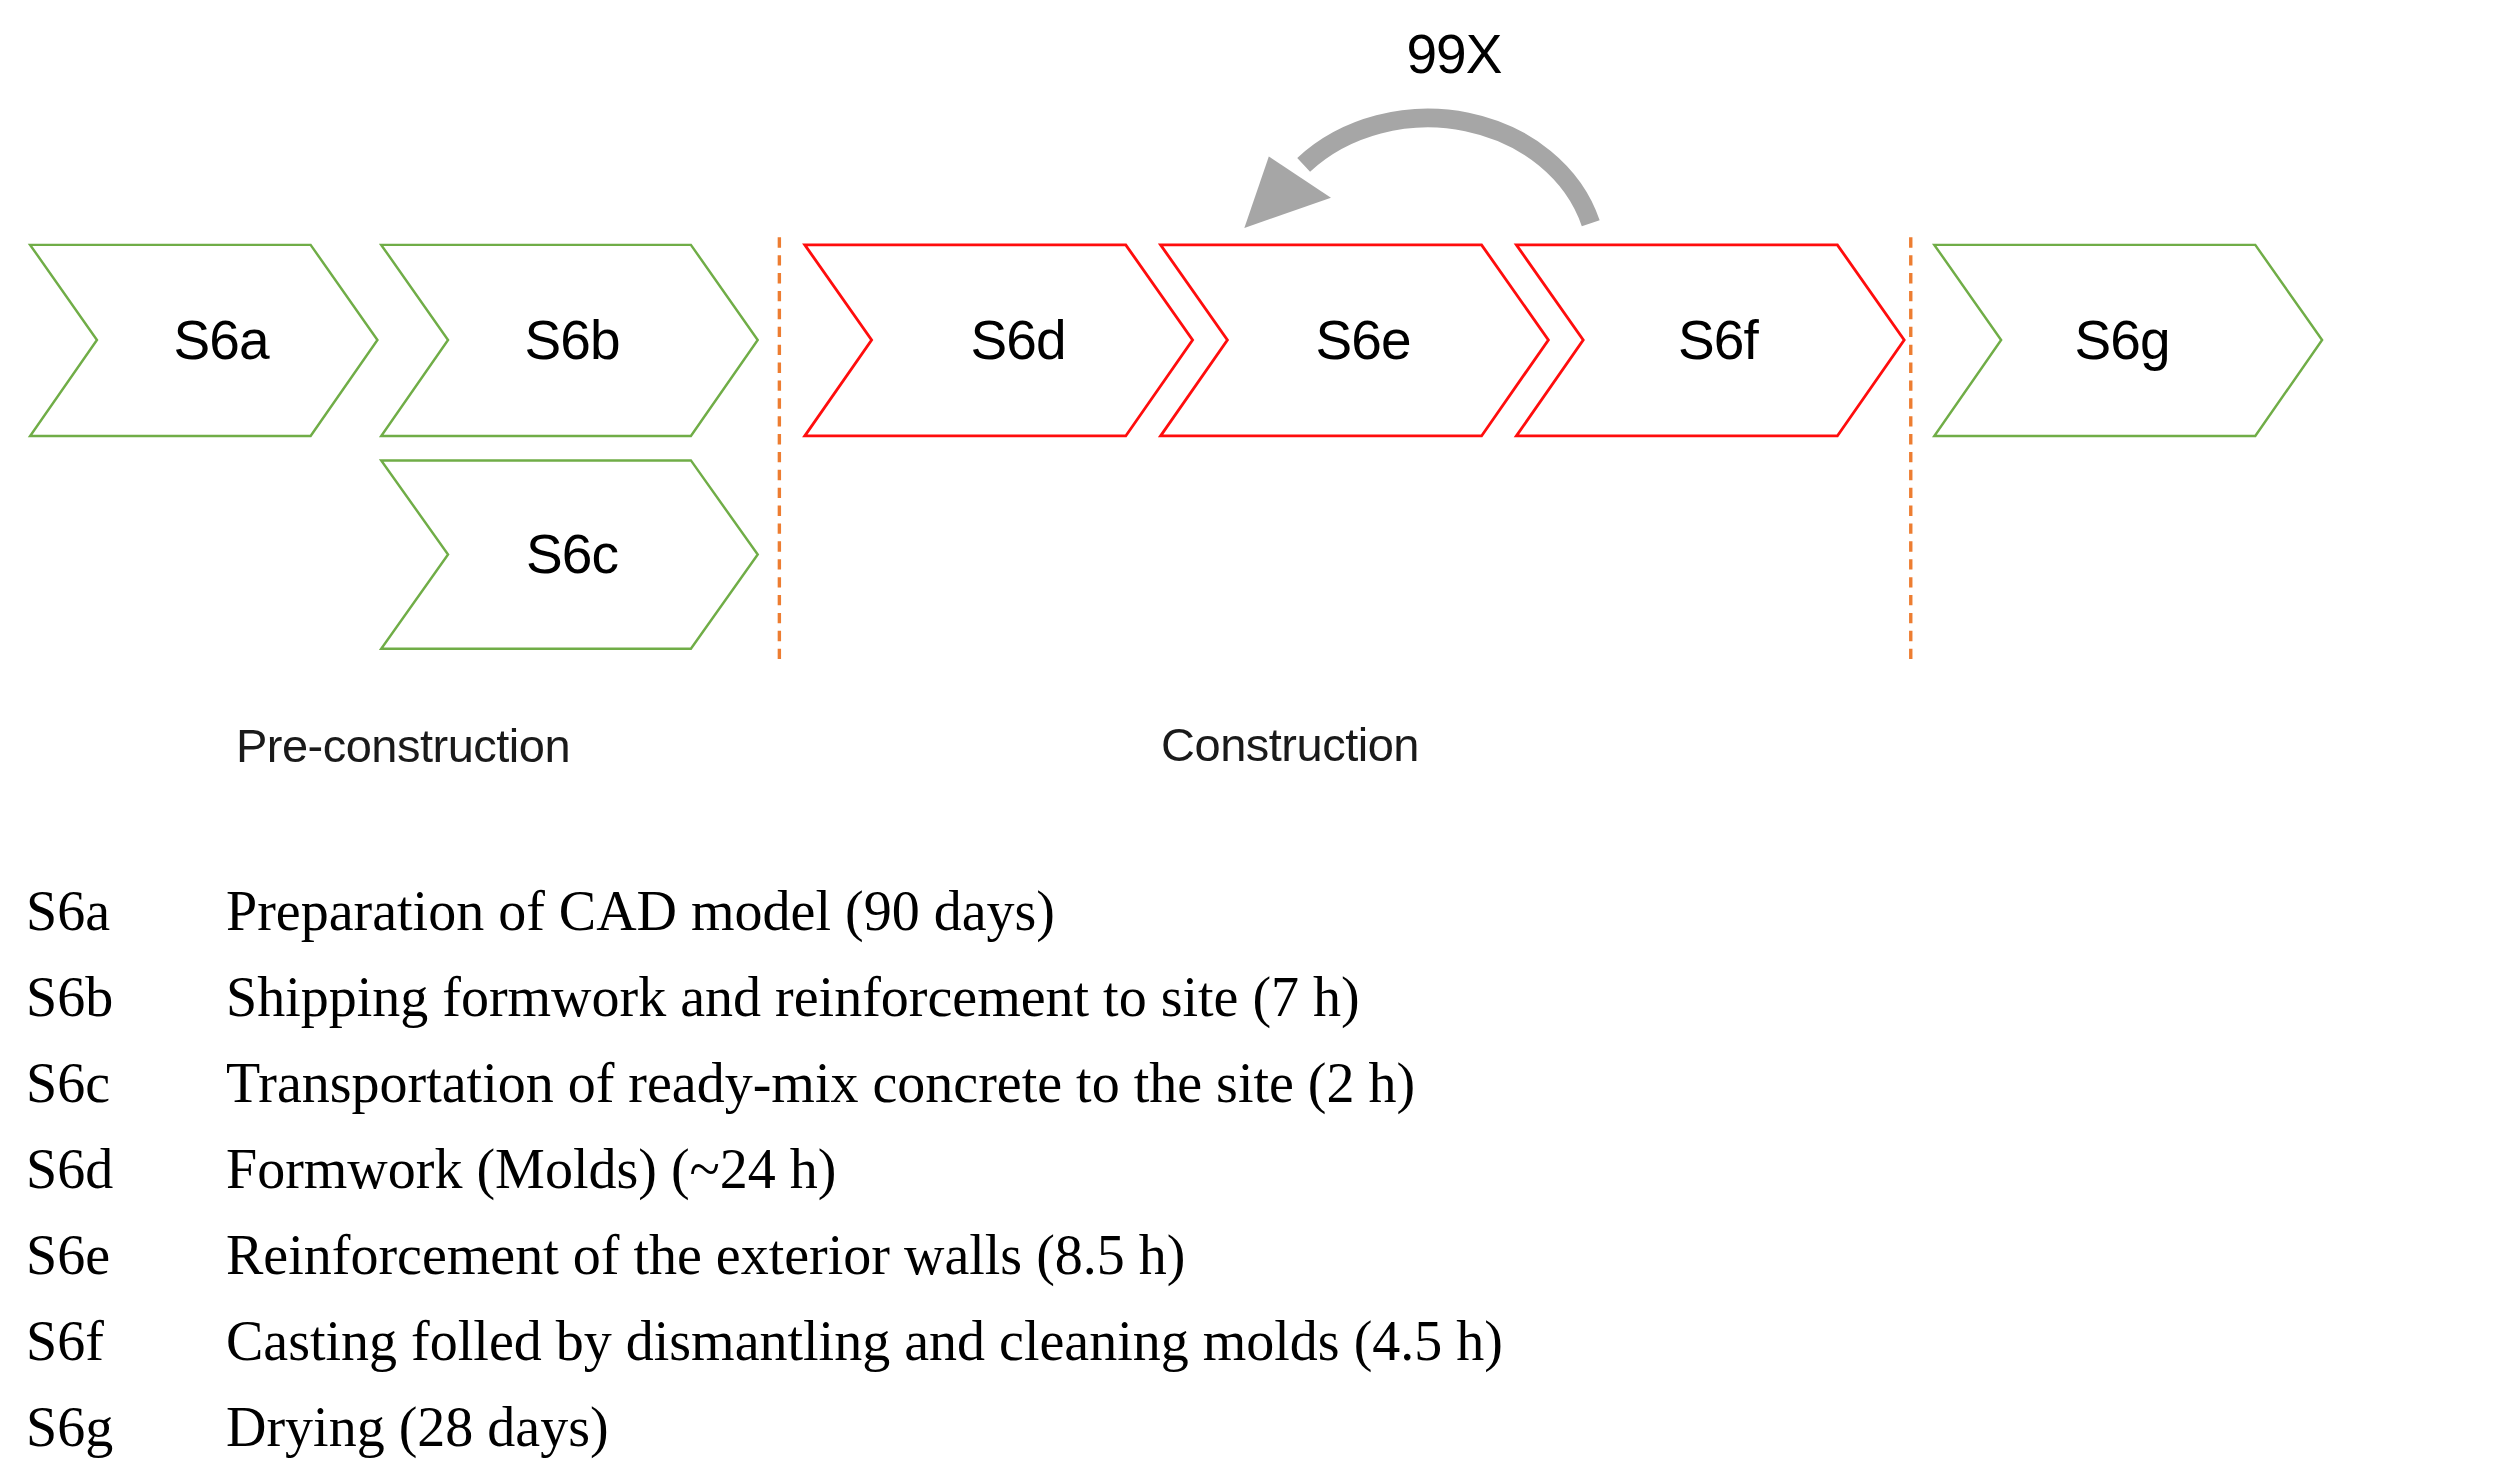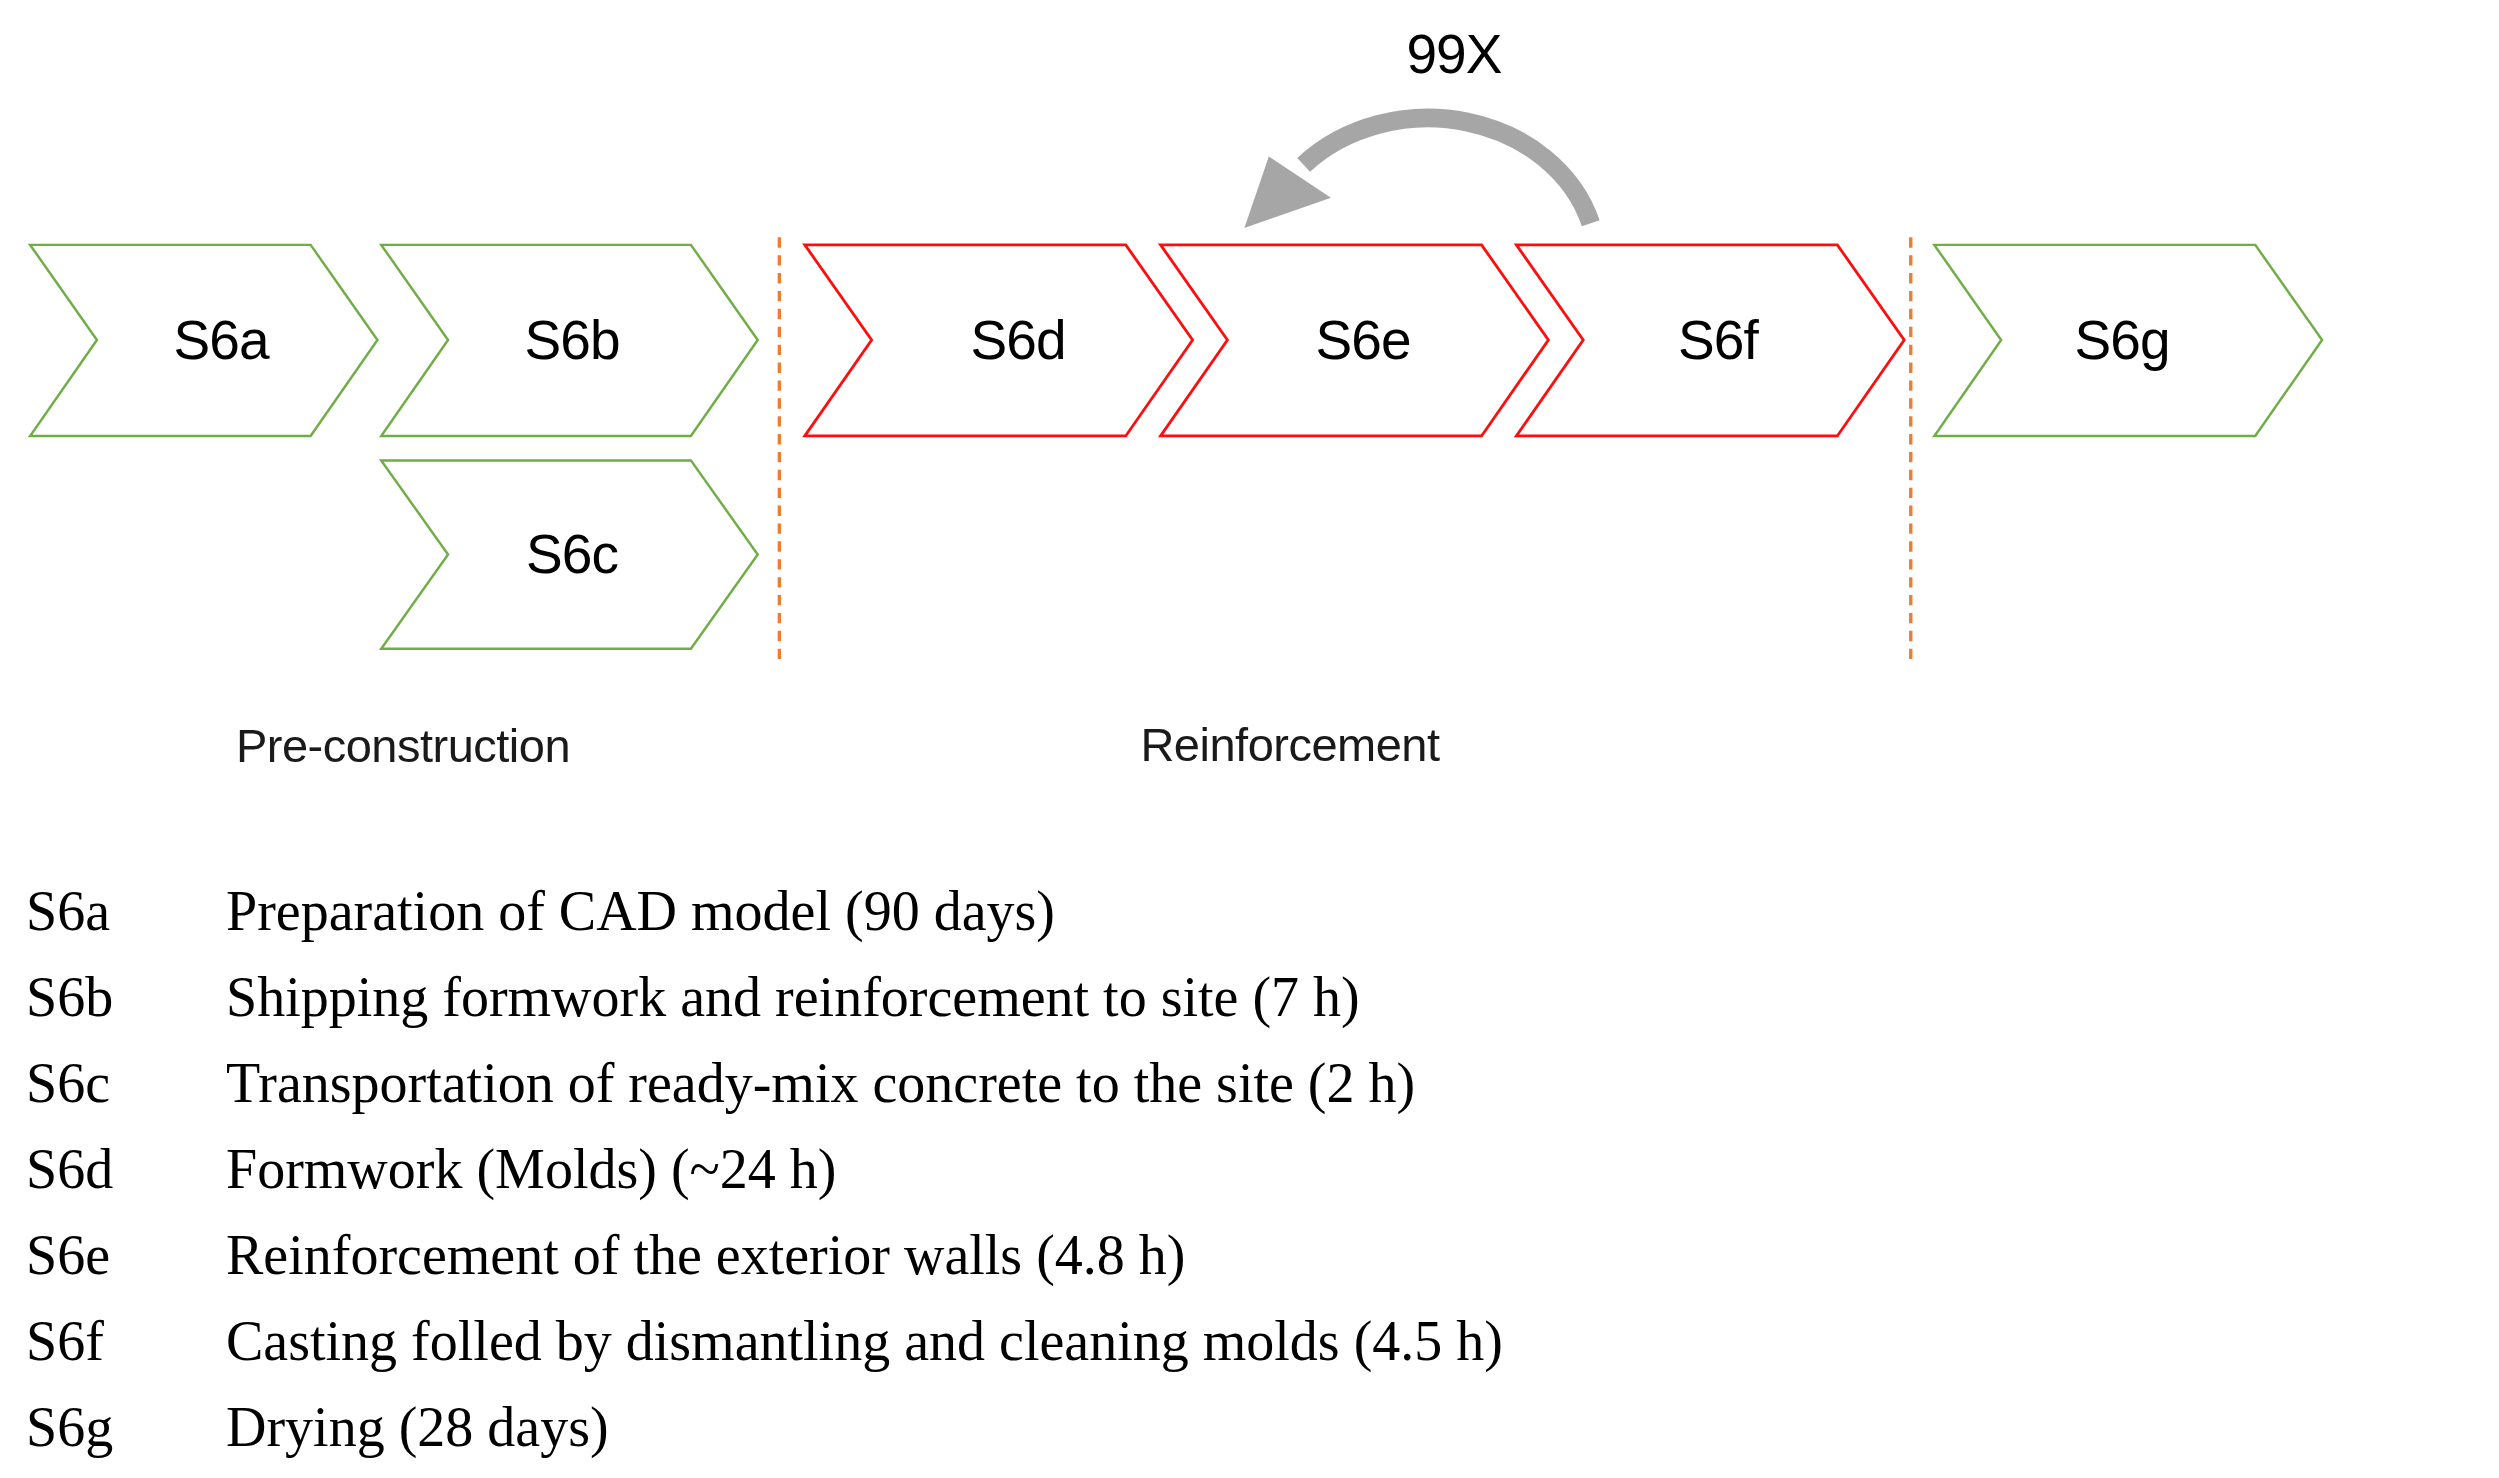--- a/index.html
+++ b/index.html
@@ -79,42 +79,42 @@
 
   <div class="label chev-label" style="left:221px;  top:340px;">S6a</div>
   <div class="label chev-label" style="left:572px;  top:340px;">S6b</div>
   <div class="label chev-label" style="left:572px;  top:554px;">S6c</div>
   <div class="label chev-label" style="left:1018px; top:340px;">S6d</div>
   <div class="label chev-label" style="left:1363px; top:340px;">S6e</div>
   <div class="label chev-label" style="left:1718px; top:340px;">S6f</div>
   <div class="label chev-label" style="left:2122px; top:340px;">S6g</div>
 
   <div class="label phase-label" style="left:359px;  top:745px;">Pre-construction</div>
-  <div class="label phase-label" style="left:1246px; top:744px;">Reinforcement</div>
+  <div class="label phase-label" style="left:1246px; top:744px;">Construction</div>
 
   <div class="legend">
     <div class="legend-row">
       <span class="legend-code">S6a</span>
       <span class="legend-desc">Preparation of CAD model (90 days)</span>
     </div>
     <div class="legend-row">
       <span class="legend-code">S6b</span>
       <span class="legend-desc">Shipping formwork and reinforcement to site (7 h)</span>
     </div>
     <div class="legend-row">
       <span class="legend-code">S6c</span>
       <span class="legend-desc">Transportation of ready-mix concrete to the site (2 h)</span>
     </div>
     <div class="legend-row">
       <span class="legend-code">S6d</span>
       <span class="legend-desc">Formwork (Molds) (~24 h)</span>
     </div>
     <div class="legend-row">
       <span class="legend-code">S6e</span>
-      <span class="legend-desc">Reinforcement of the exterior walls (4.8 h)</span>
+      <span class="legend-desc">Reinforcement of the exterior walls (8.5 h)</span>
     </div>
     <div class="legend-row">
       <span class="legend-code">S6f</span>
       <span class="legend-desc">Casting folled by dismantling and cleaning molds (4.5 h)</span>
     </div>
     <div class="legend-row">
       <span class="legend-code">S6g</span>
       <span class="legend-desc">Drying (28 days)</span>
     </div>
   </div>

